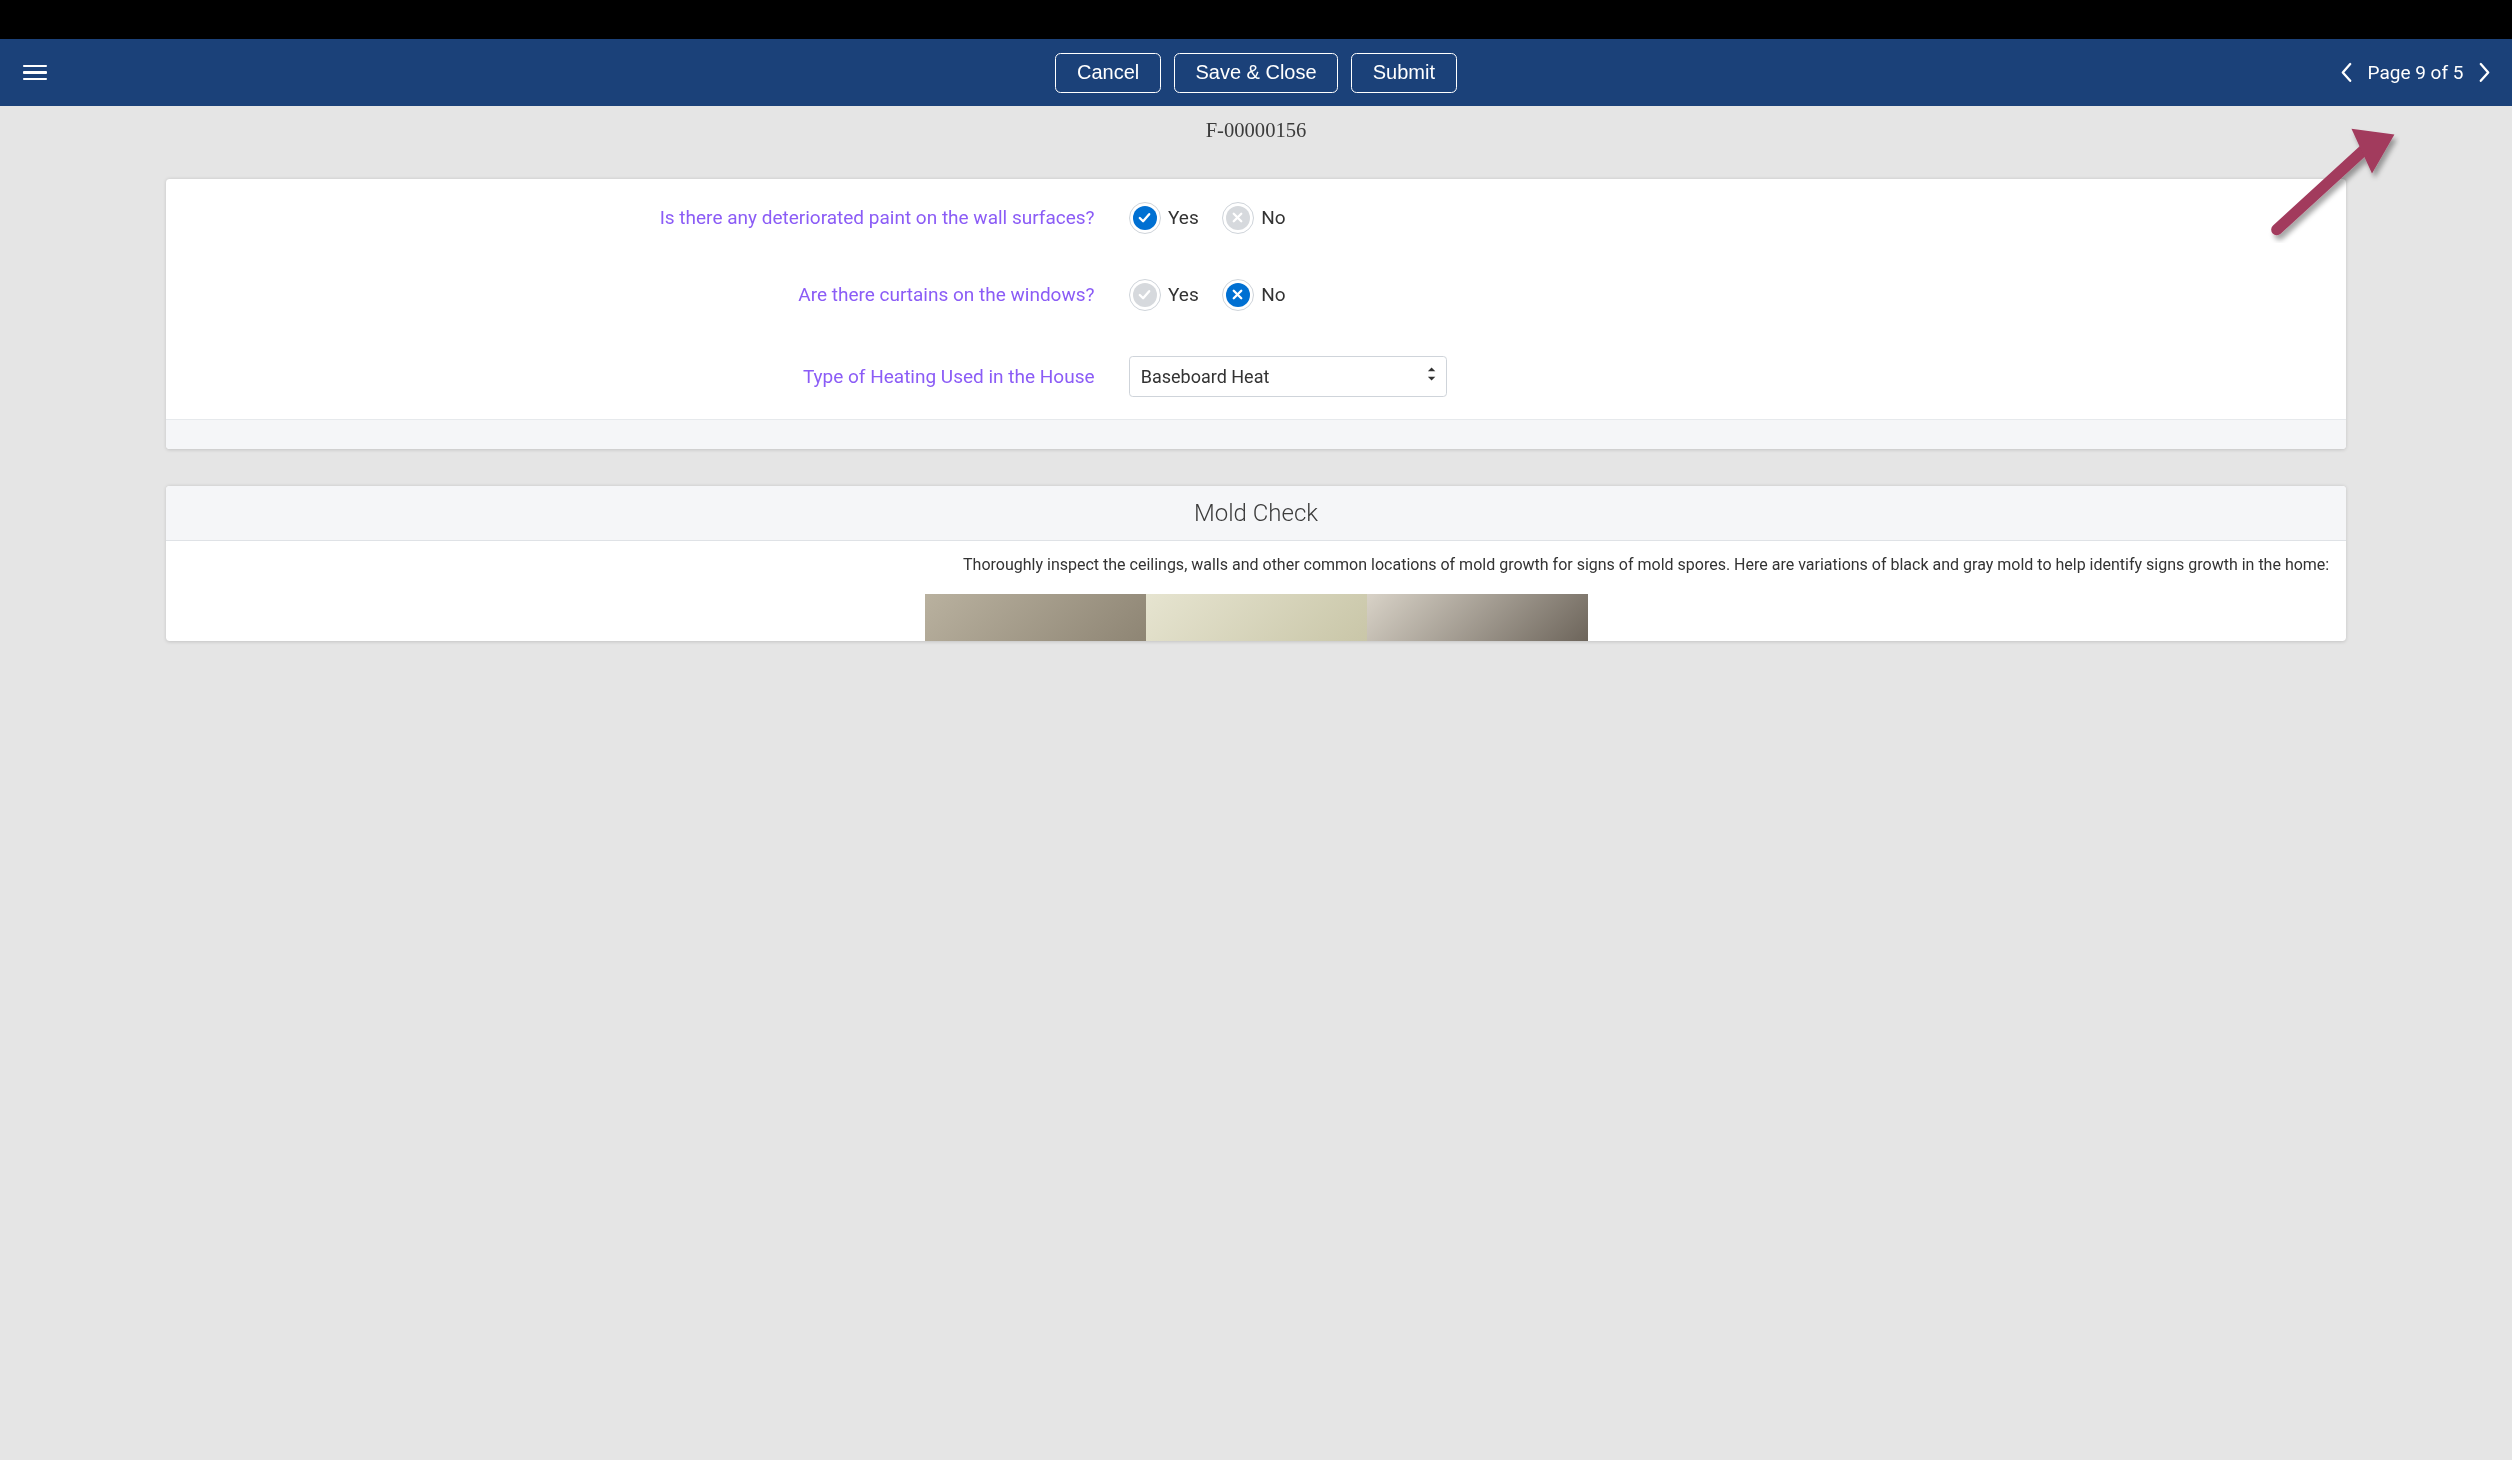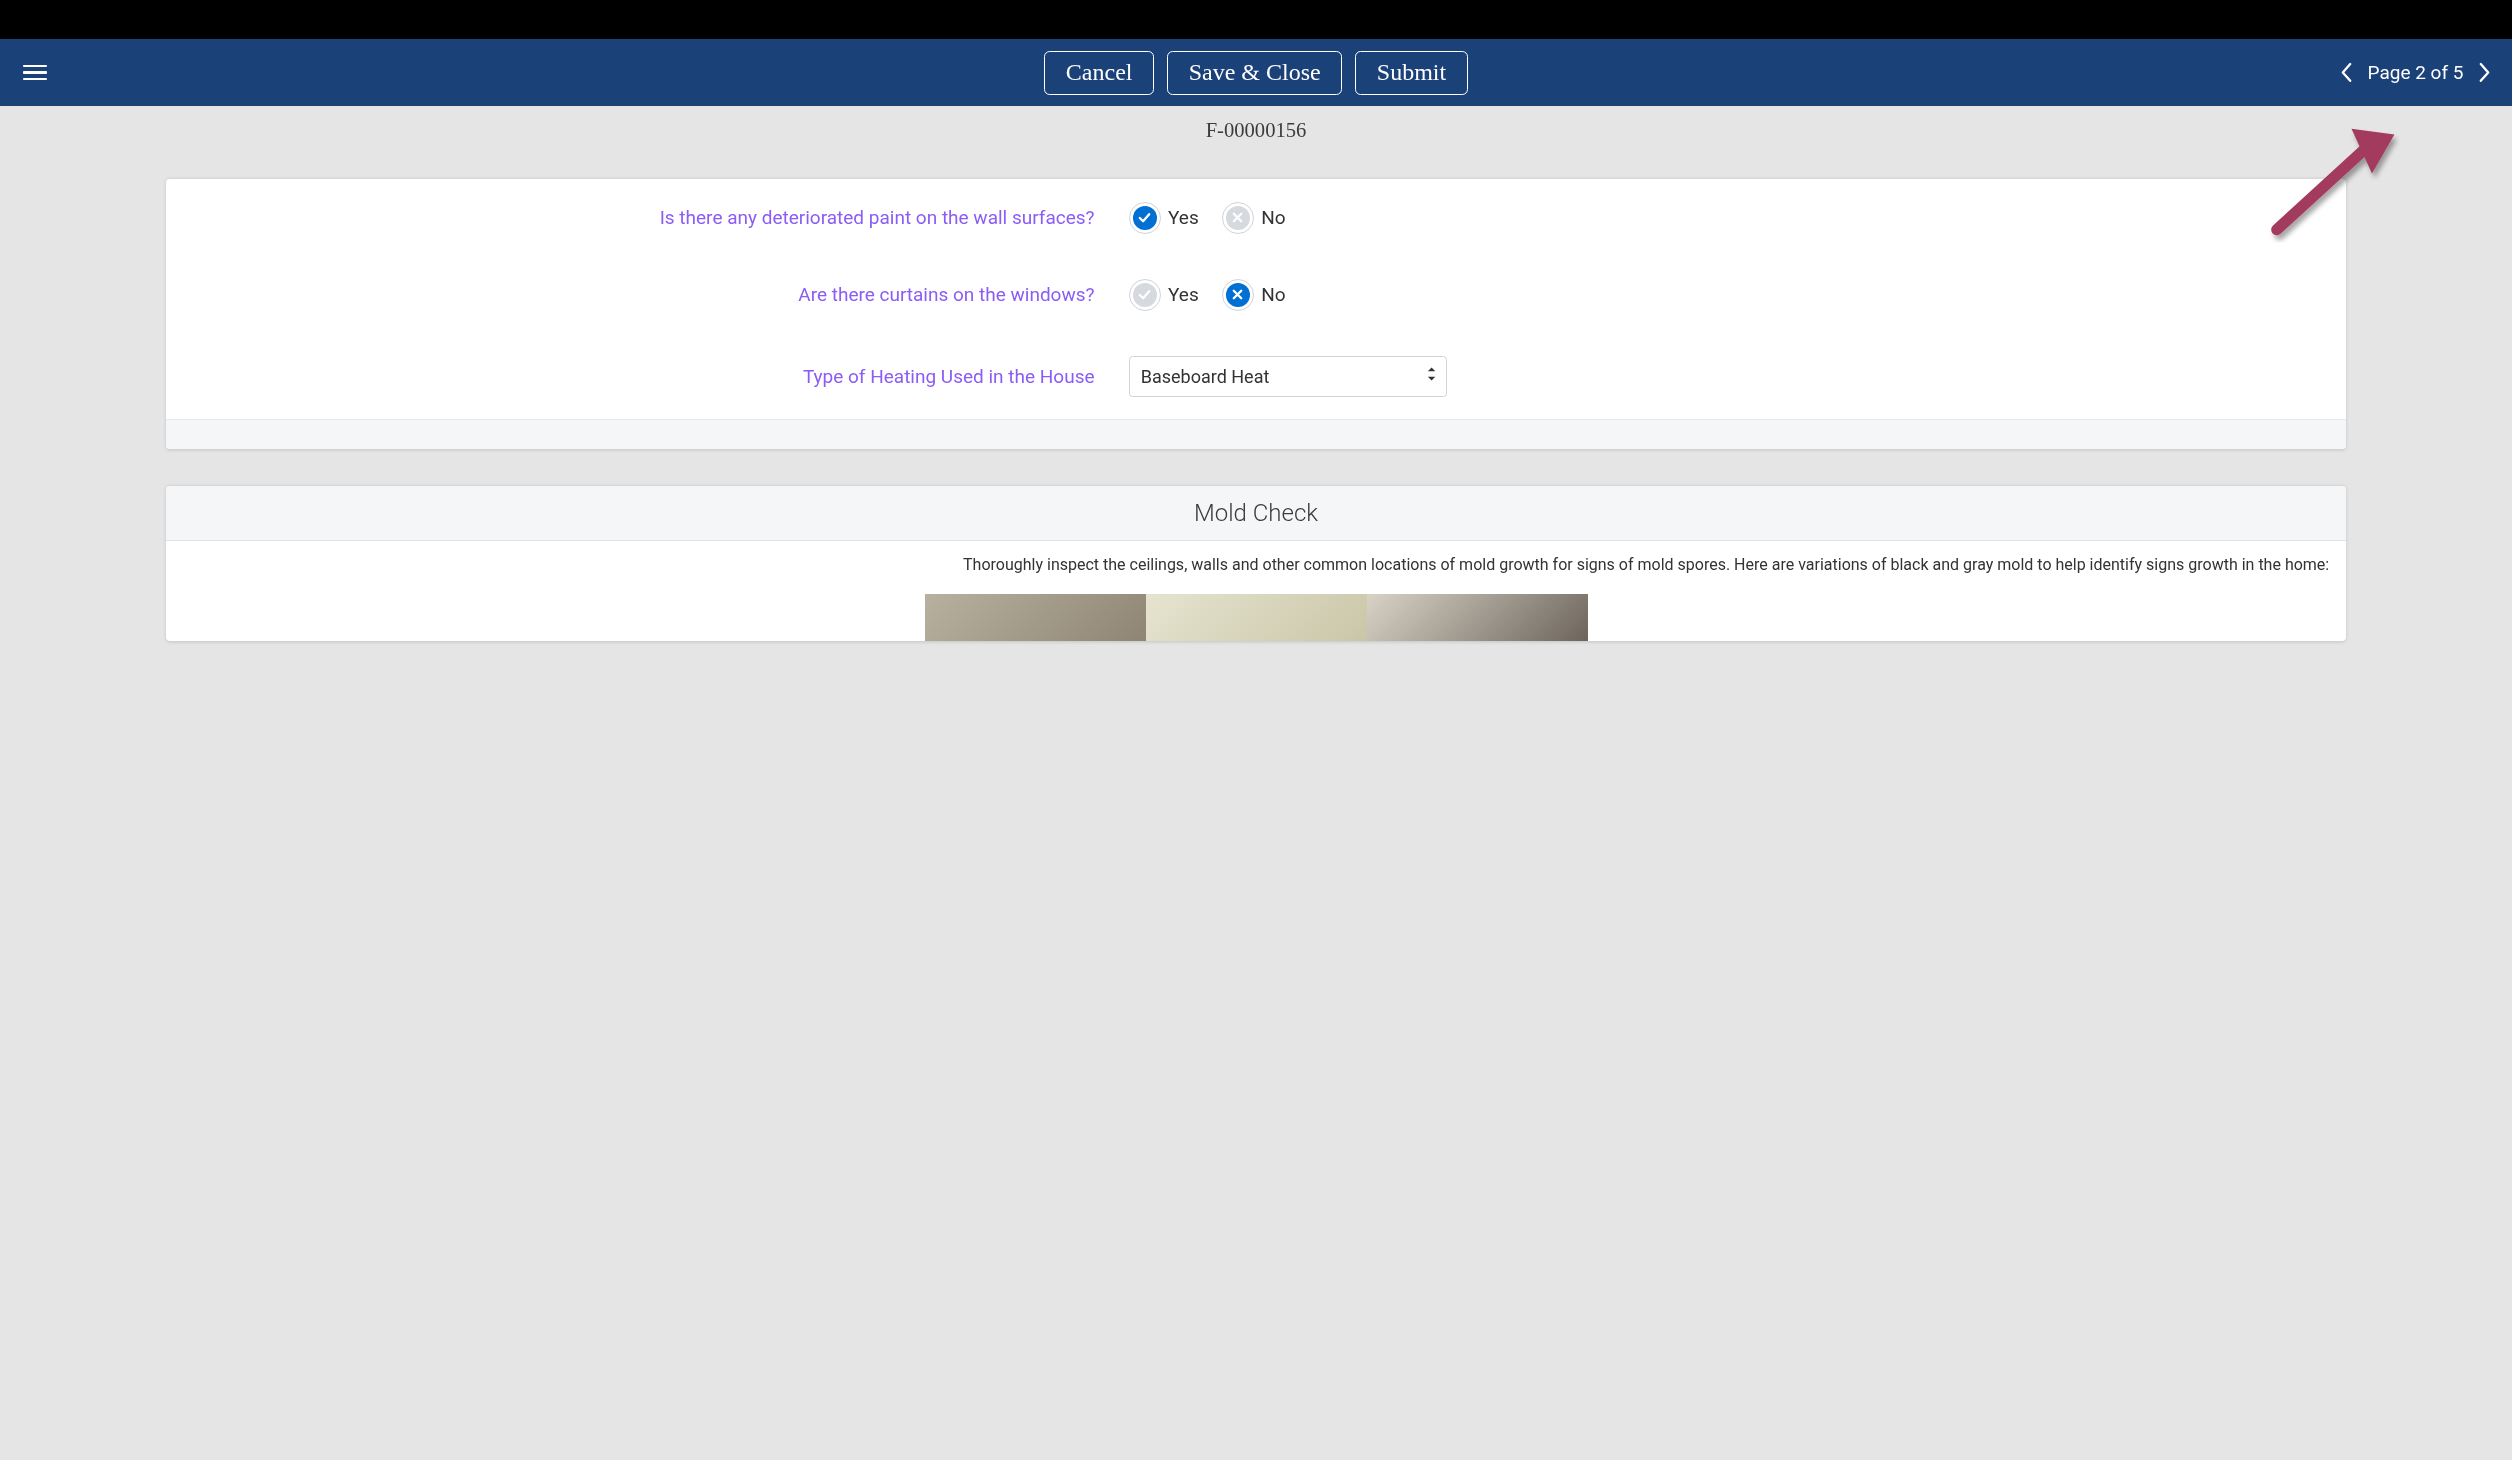--- a/index.html
+++ b/index.html
@@ -39,25 +39,25 @@
   }
   .header-buttons {
     margin: 0 auto;
     display: flex;
     gap: 13px;
   }
   .header-buttons button {
     background: transparent;
     border: 0.9px solid #fff;
     color: #fff;
-    font-size: 24px;
+    font-size: 20px;
     padding: 7.5px 20.6px;
     border-radius: 5.6px;
     cursor: pointer;
-    font-family: Liberation Serif, serif;
+    font-family: Liberation Sans, sans-serif;
   }
   .pager {
     position: absolute;
     right: 15px;
     top: 50%;
     transform: translateY(-50%);
     display: flex;
     align-items: center;
     gap: 9.4px;
     color: #fff;
@@ -226,21 +226,21 @@
     <button>Cancel</button>
     <button>Save &amp; Close</button>
     <button>Submit</button>
   </div>
   <div class="pager">
     <span class="chev">
       <svg width="13" height="20.6" viewBox="0 0 14 22">
           <path d="M11 2 L3 11 L11 20" stroke="#fff" stroke-width="2.5" fill="none" stroke-linecap="round" stroke-linejoin="round"></path>
         </svg>
     </span>
-    <span>Page 2 of 5</span>
+    <span>Page 9 of 5</span>
     <span class="chev">
       <svg width="13" height="20.6" viewBox="0 0 14 22">
           <path d="M3 2 L11 11 L3 20" stroke="#fff" stroke-width="2.5" fill="none" stroke-linecap="round" stroke-linejoin="round"></path>
         </svg>
     </span>
   </div>
 </div>
 
 <div class="main">
 

